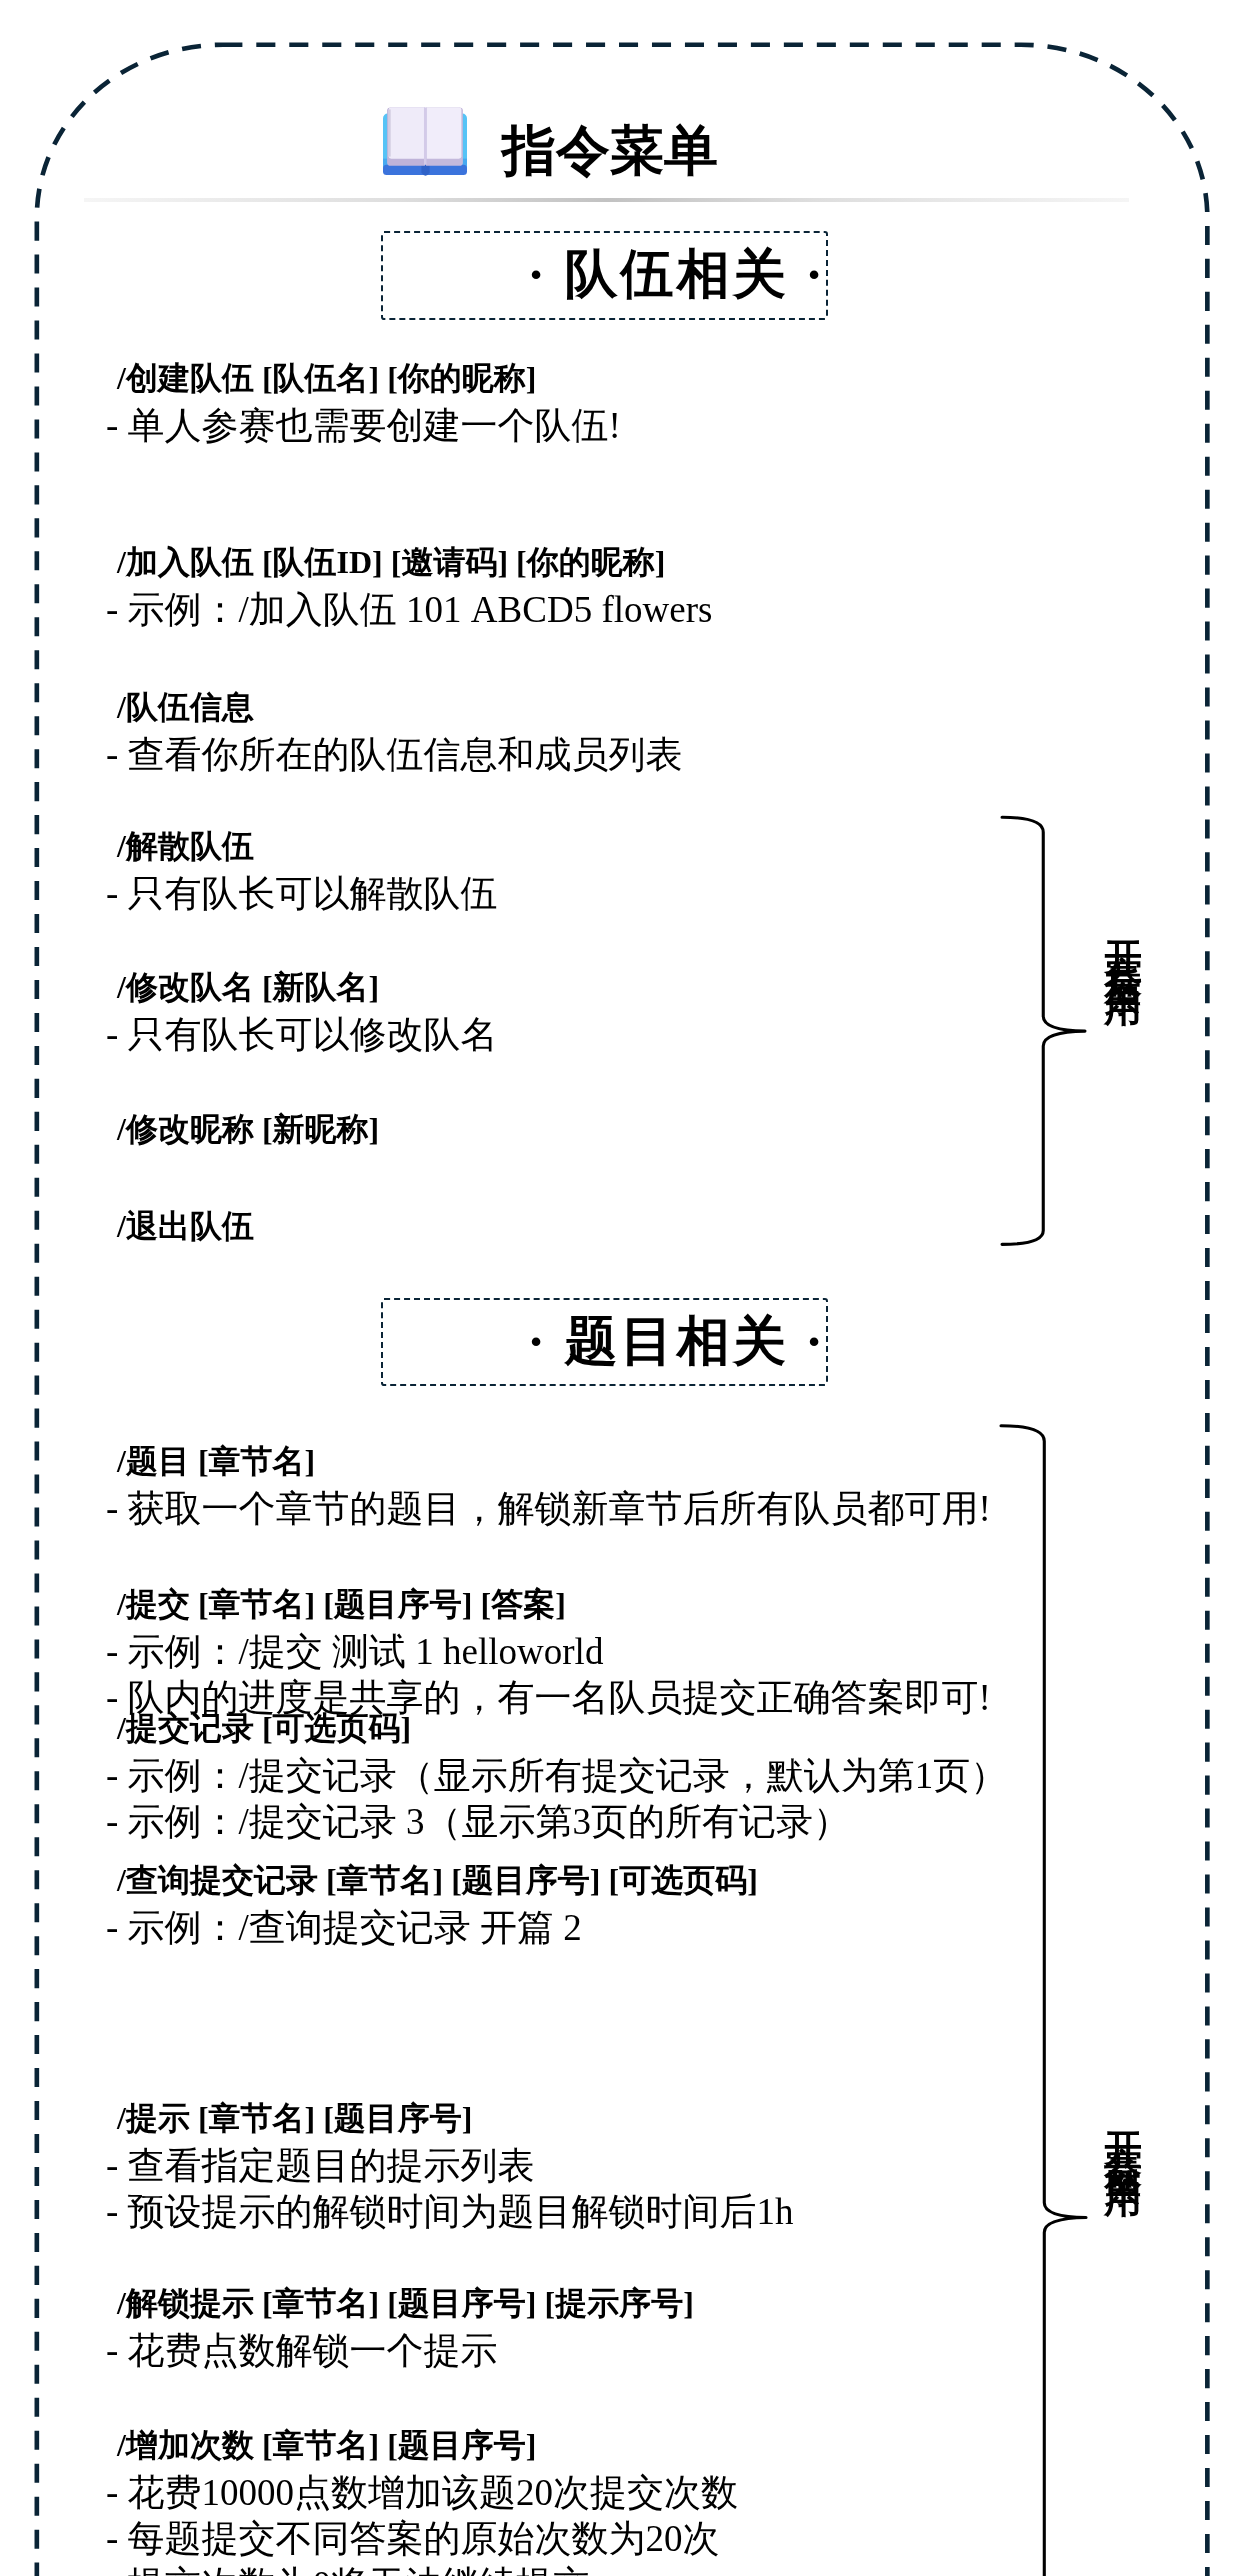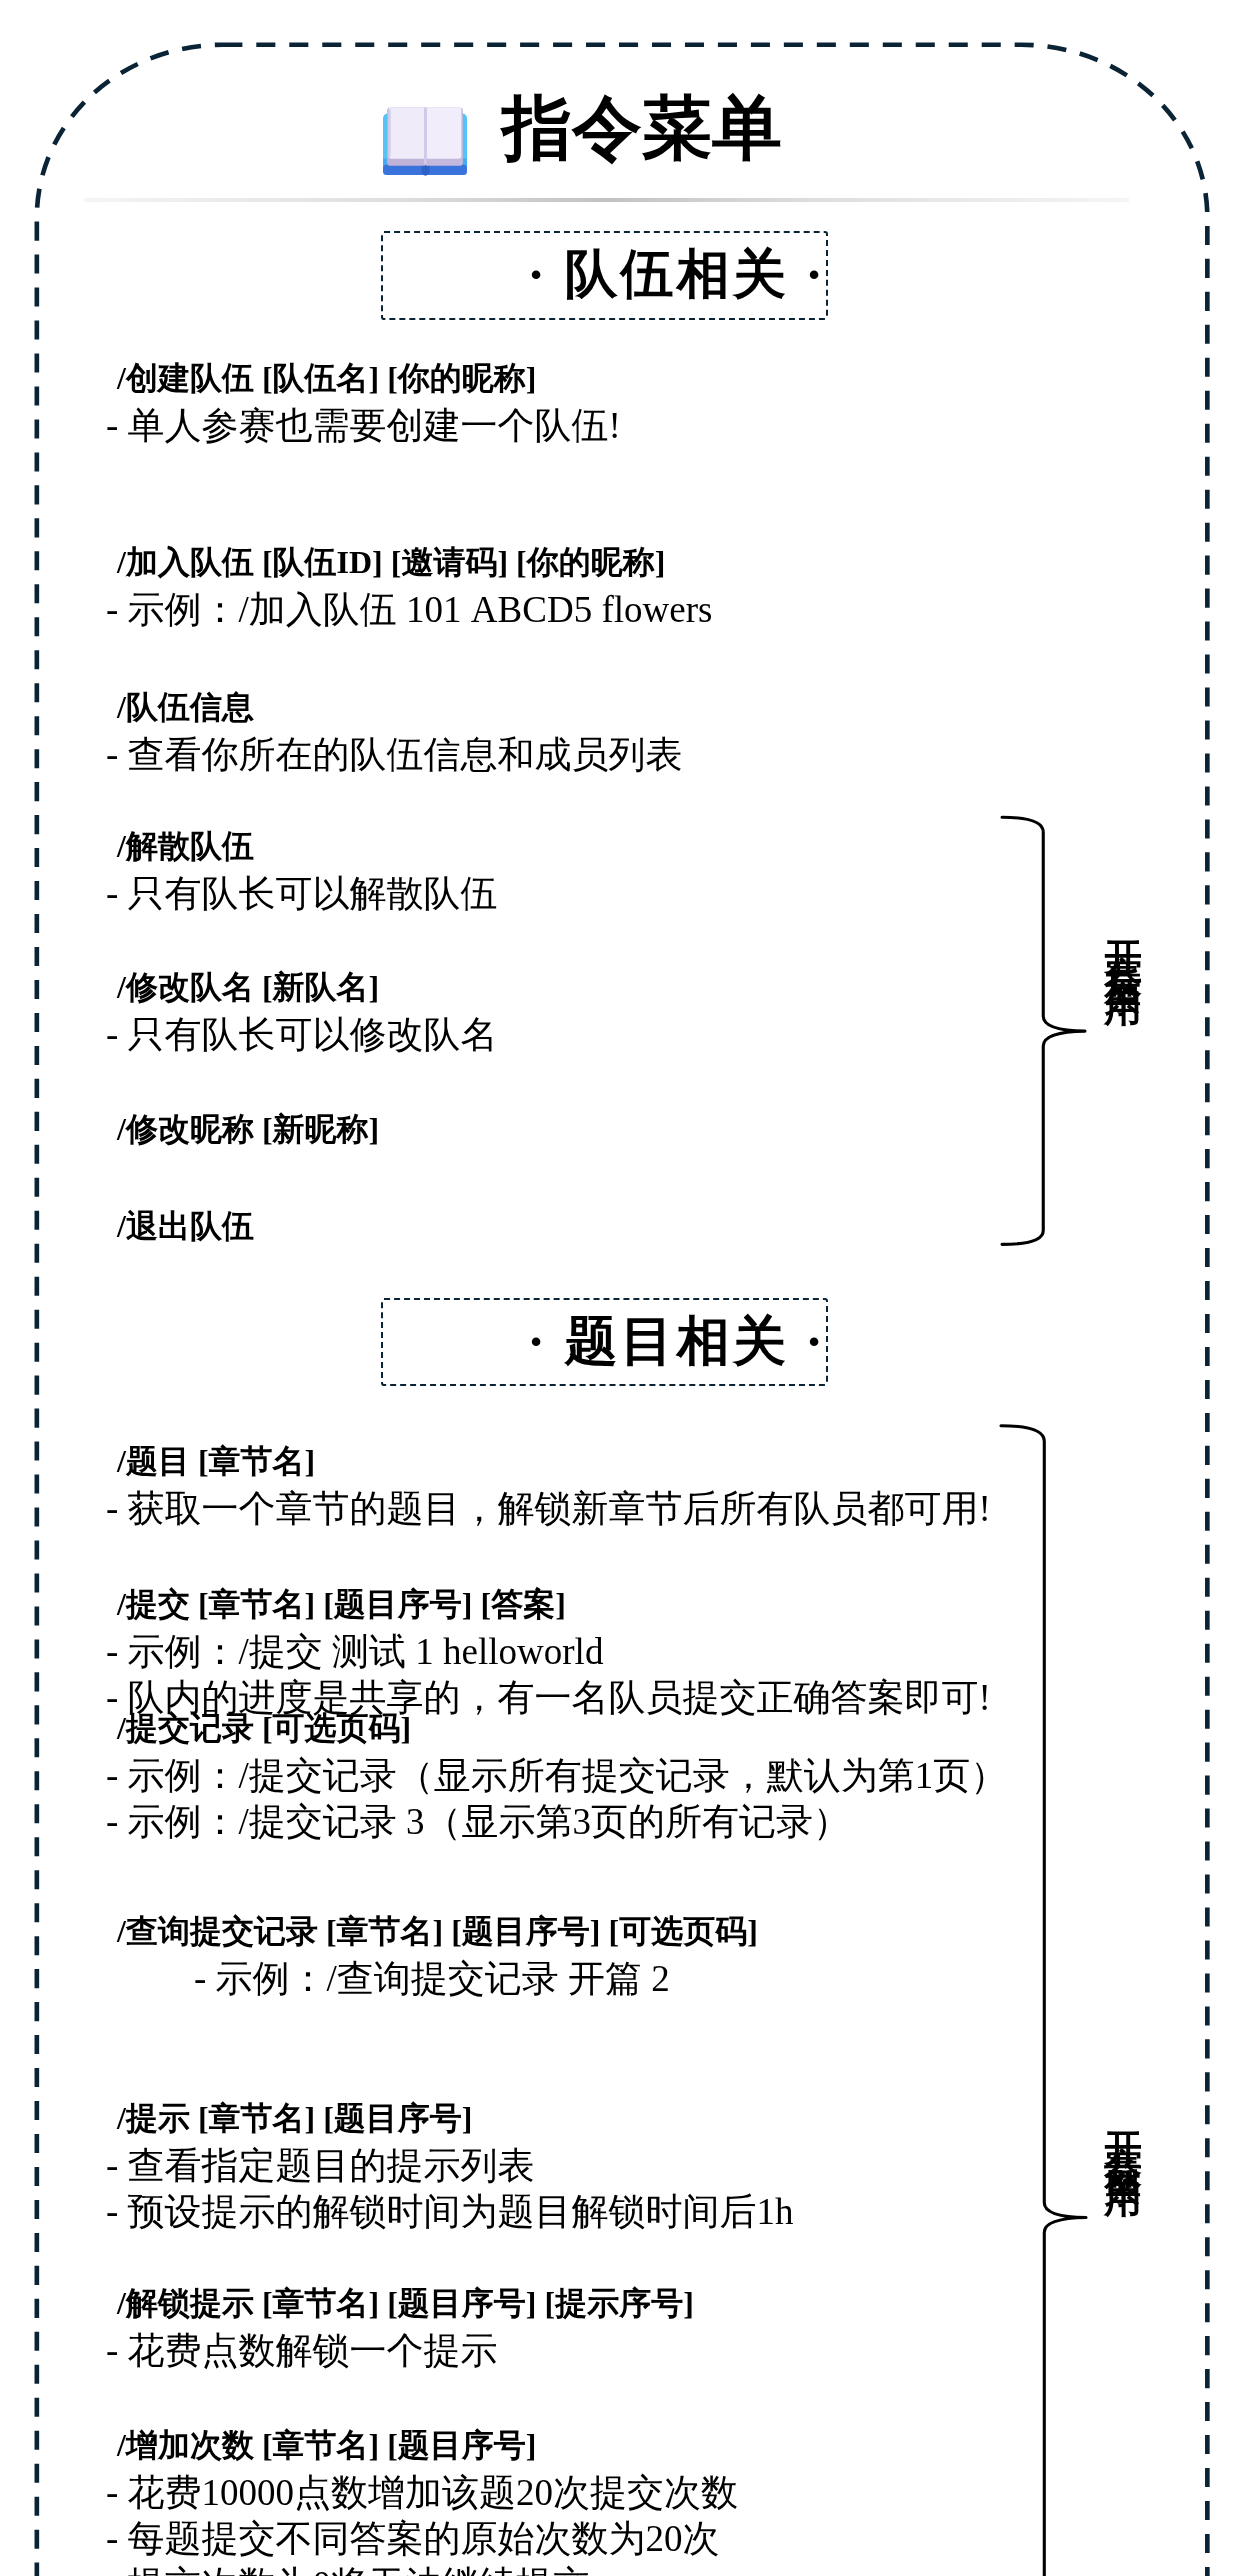--- a/index.html
+++ b/index.html
@@ -10,22 +10,22 @@
     overflow: hidden;
     background: #ffffff;
     color: #000000;
     font-family: "Liberation Serif", "DejaVu Serif", serif;
   }
   .overlay { position: absolute; left: 0; top: 0; pointer-events: none; }
 
   
   .book-icon { position: absolute; left: 383px; top: 107px; width: 84px; height: 70px; }
   .title-text {
-    position: absolute; left: 502px; top: 82px;
-    font-size: 70px; line-height: 93px; font-weight: bold; white-space: nowrap;
+    position: absolute; left: 502px; top: 105px;
+    font-size: 54px; line-height: 93px; font-weight: bold; white-space: nowrap;
   }
   .divider {
     position: absolute; left: 84px; top: 198px; width: 1045px; height: 3.6px;
     background: linear-gradient(to right, #f5f5f5 0%, #dedede 30%, #c2c2c2 50%, #dedede 70%, #f5f5f5 100%);
   }
 
   
   .section-box {
     position: absolute; left: 381px; width: 447px; box-sizing: border-box;
     border: 2.6px dashed #0a2436; border-radius: 3.1px;
@@ -112,21 +112,21 @@
   <div class="cmd" style="top:1580px;">
     <span class="syntax">/提交 [章节名] [题目序号] [答案]</span>
     <span class="note">- 示例：/提交 测试 1 helloworld</span>
     <span class="note">- 队内的进度是共享的，有一名队员提交正确答案即可!</span>
   </div>
   <div class="cmd" style="top:1704px;">
     <span class="syntax">/提交记录 [可选页码]</span>
     <span class="note">- 示例：/提交记录（显示所有提交记录，默认为第1页）</span>
     <span class="note">- 示例：/提交记录 3（显示第3页的所有记录）</span>
   </div>
-  <div class="cmd" style="top:1907px;text-align:center;">
+  <div class="cmd" style="top:1856px;">
     <span class="syntax">/查询提交记录 [章节名] [题目序号] [可选页码]</span>
     <span class="note">- 示例：/查询提交记录 开篇 2</span>
   </div>
   <div class="cmd" style="top:2094px;">
     <span class="syntax">/提示 [章节名] [题目序号]</span>
     <span class="note">- 查看指定题目的提示列表</span>
     <span class="note">- 预设提示的解锁时间为题目解锁时间后1h</span>
   </div>
   <div class="cmd" style="top:2279px;">
     <span class="syntax">/解锁提示 [章节名] [题目序号] [提示序号]</span>

